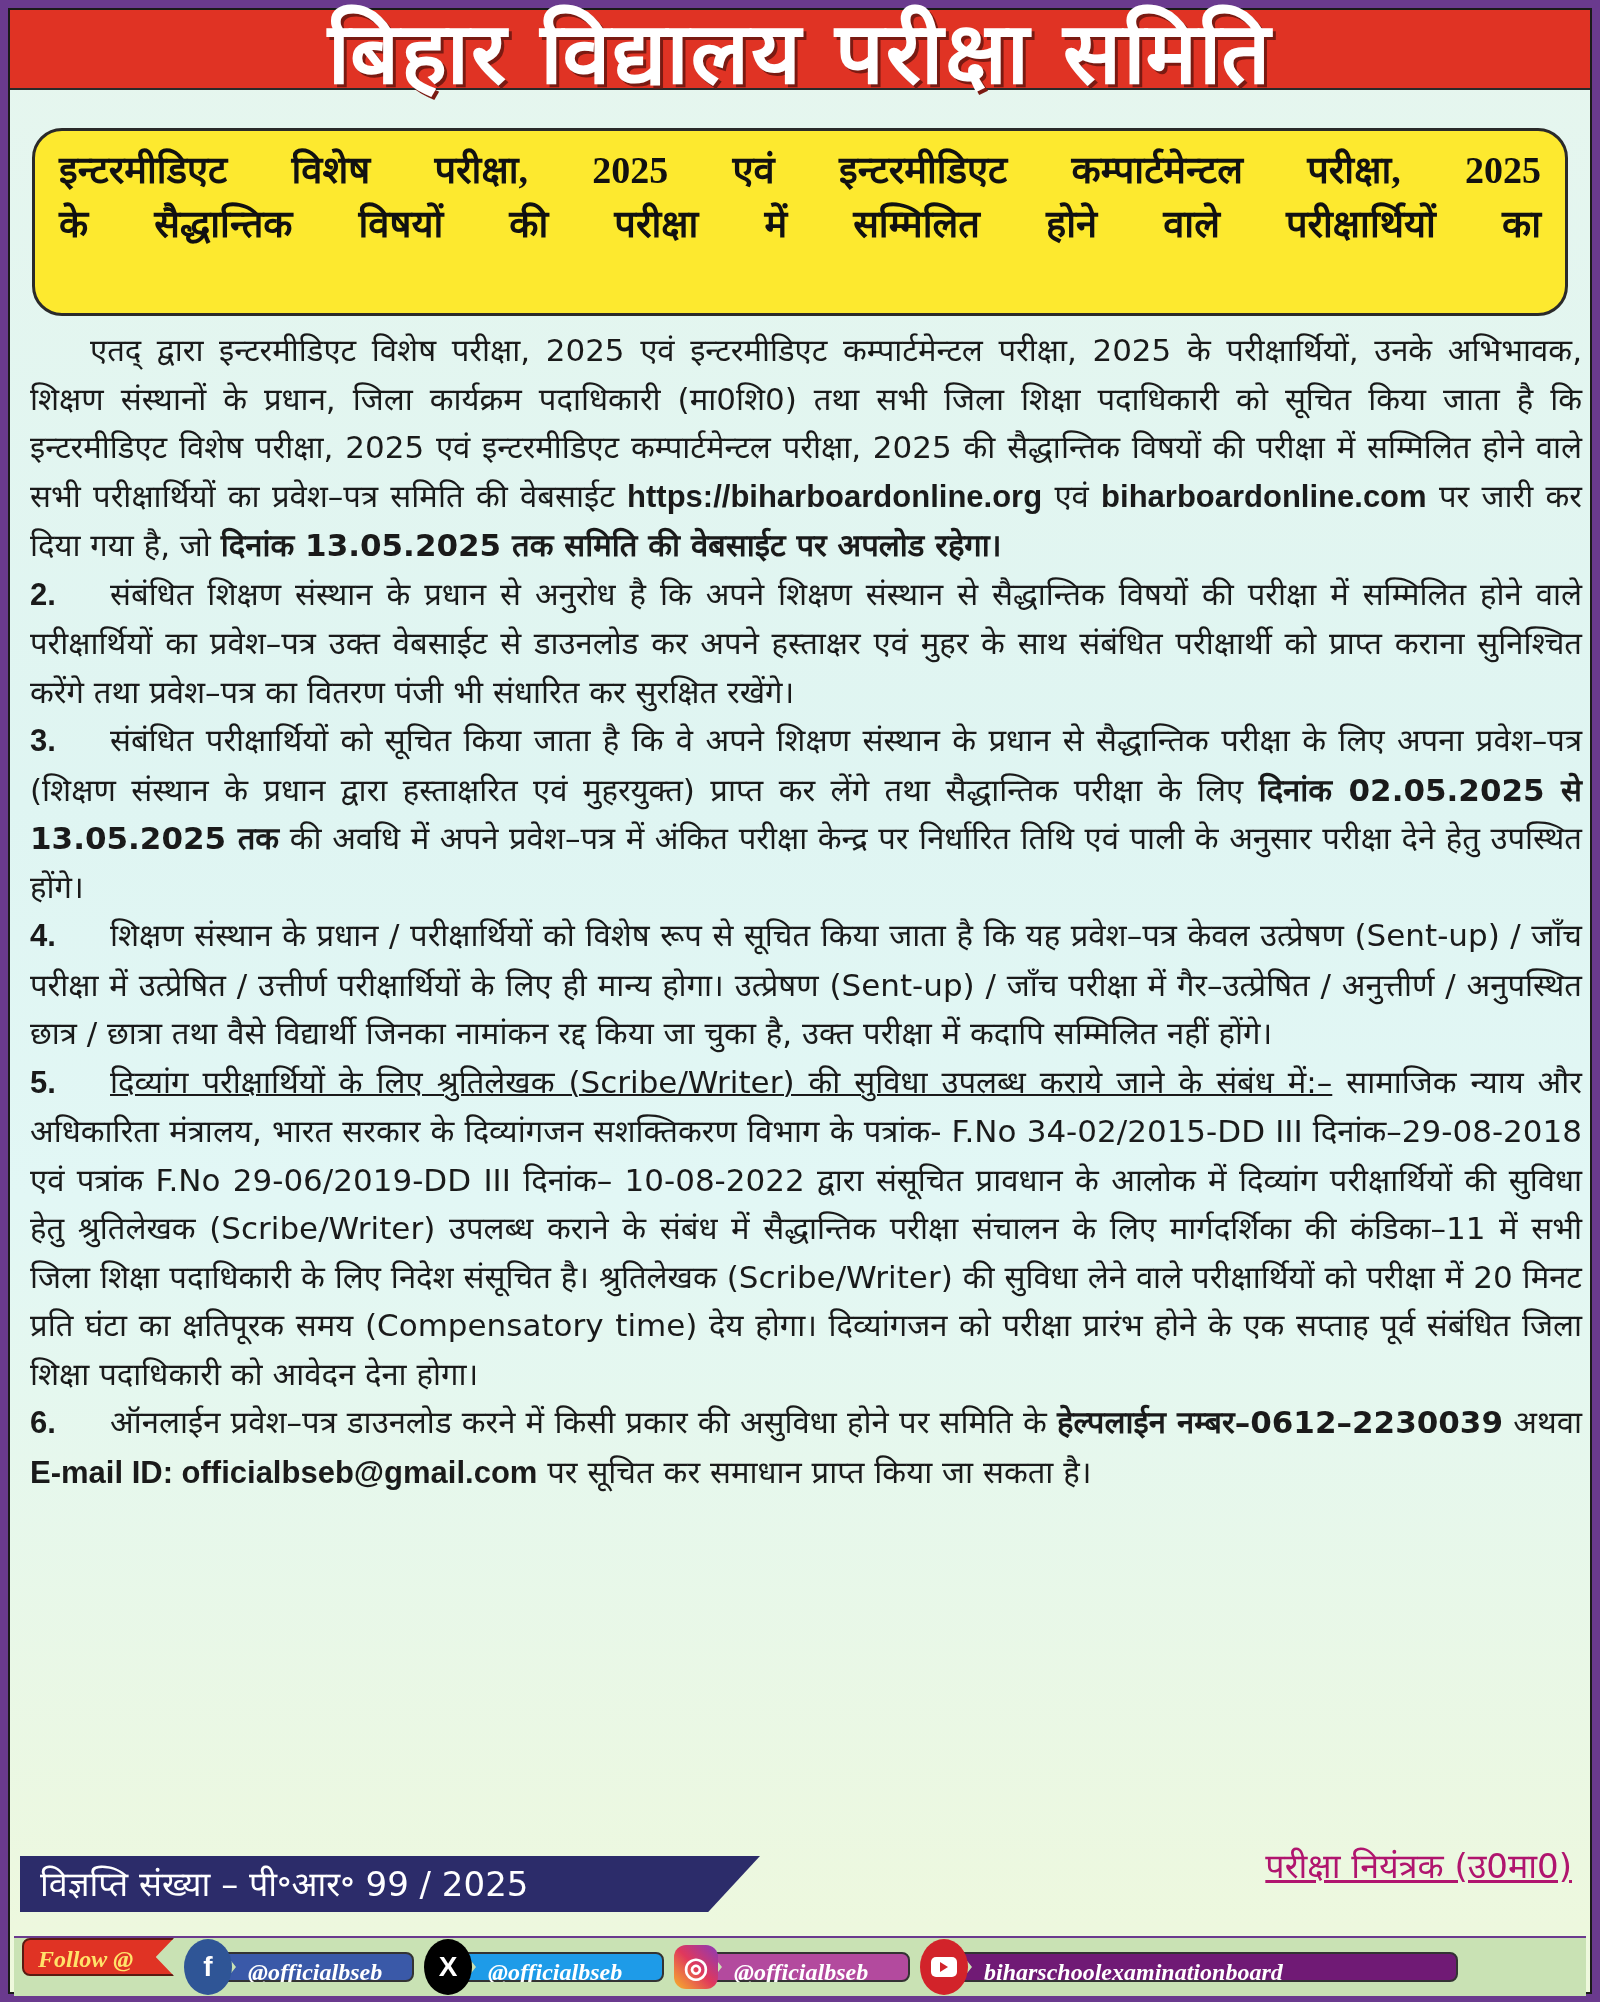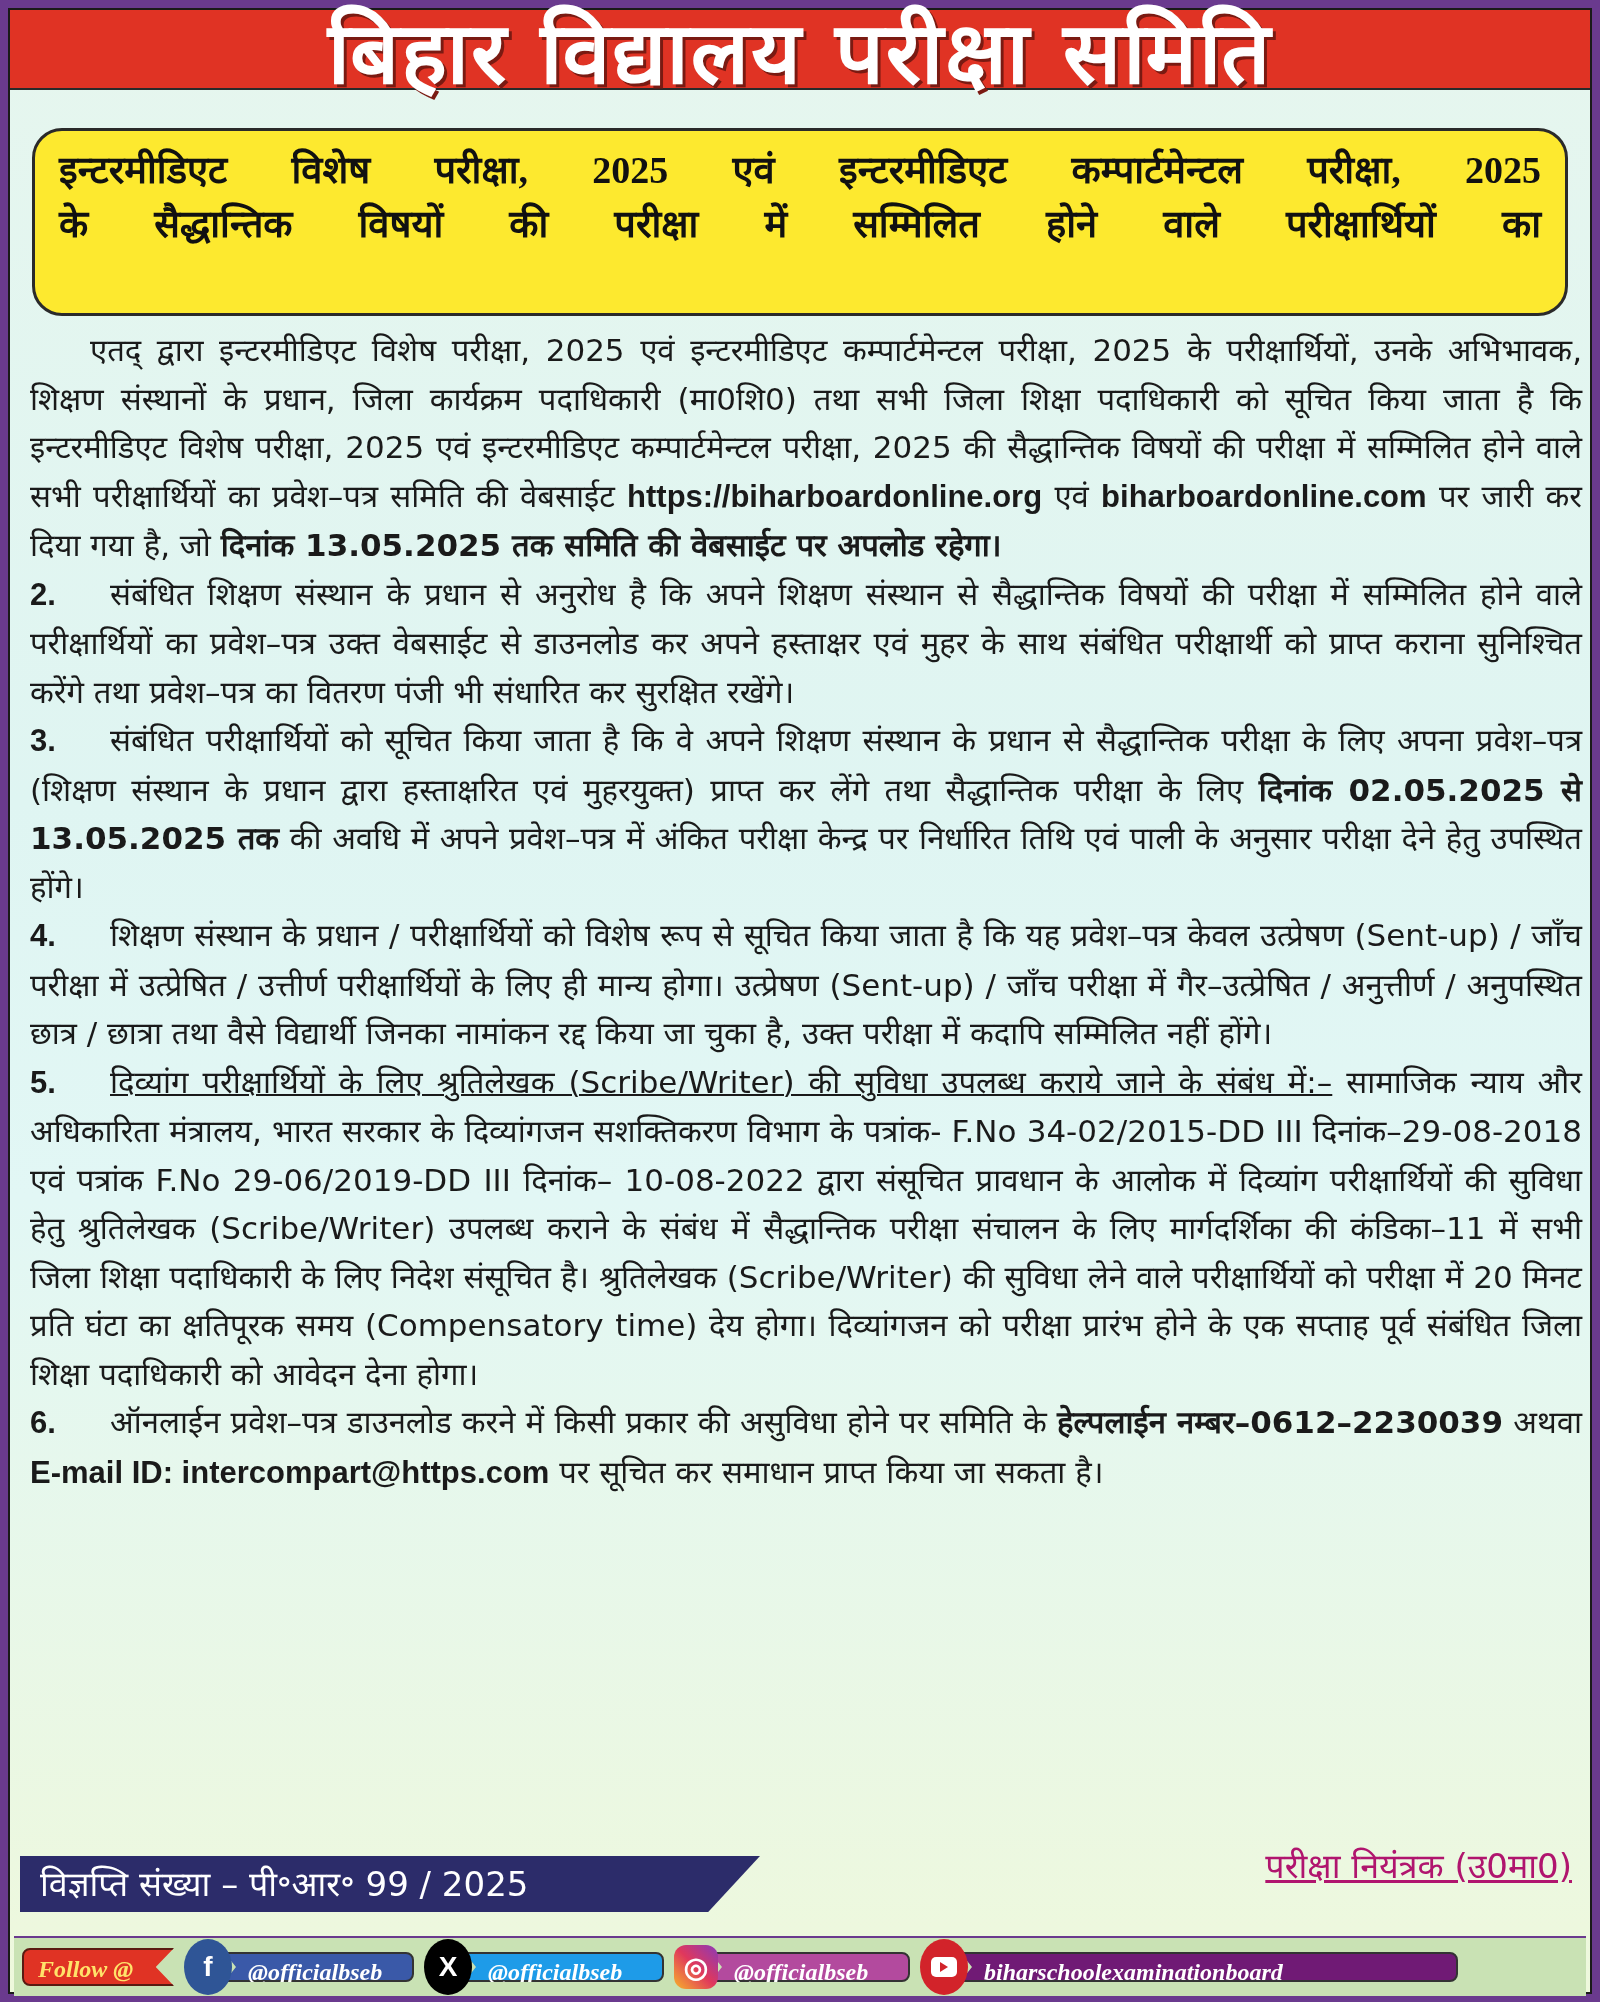--- a/index.html
+++ b/index.html
@@ -54,21 +54,21 @@
     font-family: "DejaVu Sans", sans-serif;
   }
   .signature {
     position: absolute; right: 18px; top: 1832px;
     color: #b0156e; font-size: 34px; font-family: "DejaVu Sans", sans-serif; text-decoration: underline;
   }
   .social-bar {
     position: absolute; left: 4px; top: 1926px; width: 1572px; height: 60px;
     background: #c9e2b4;
     border-top: 2px solid #6a3a8e;
-    display: flex; align-items: center; padding-left: 8px; gap: 10px;
+    display: flex; padding-left: 8px; gap: 10px;
   }
   .follow-tag {
     background: #e03324; color: #ffe36a; font-style: italic; font-weight: 700;
     font-family: "Liberation Serif", serif; font-size: 24px;
     height: 38px; line-height: 38px; padding: 0 22px 0 14px;
     border-radius: 8px 0 0 8px; border: 2px solid #5a1a12;
     clip-path: polygon(0 0, 100% 0, 88% 50%, 100% 100%, 0 100%);
     width: 152px;
   }
   .social-item { display: flex; align-items: center; }
@@ -118,21 +118,21 @@
     <p class="para"><span class="indent"></span><span>एतद् द्वारा इन्टरमीडिएट विशेष परीक्षा, 2025 एवं इन्टरमीडिएट कम्पार्टमेन्टल परीक्षा, 2025 के परीक्षार्थियों, उनके अभिभावक, शिक्षण संस्थानों के प्रधान, जिला कार्यक्रम पदाधिकारी (मा0शि0) तथा सभी जिला शिक्षा पदाधिकारी को सूचित किया जाता है कि इन्टरमीडिएट विशेष परीक्षा, 2025 एवं इन्टरमीडिएट कम्पार्टमेन्टल परीक्षा, 2025 की सैद्धान्तिक विषयों की परीक्षा में सम्मिलित होने वाले सभी परीक्षार्थियों का प्रवेश–पत्र समिति की वेबसाईट </span><b class="latin">https://biharboardonline.org</b><span> एवं </span><b class="latin">biharboardonline.com</b><span> पर जारी कर दिया गया है, जो </span><b>दिनांक 13.05.2025 तक समिति की वेबसाईट पर अपलोड रहेगा।</b></p>
 
     <p class="para"><span class="num">2.</span><span>संबंधित शिक्षण संस्थान के प्रधान से अनुरोध है कि अपने शिक्षण संस्थान से सैद्धान्तिक विषयों की परीक्षा में सम्मिलित होने वाले परीक्षार्थियों का प्रवेश–पत्र उक्त वेबसाईट से डाउनलोड कर अपने हस्ताक्षर एवं मुहर के साथ संबंधित परीक्षार्थी को प्राप्त कराना सुनिश्चित करेंगे तथा प्रवेश–पत्र का वितरण पंजी भी संधारित कर सुरक्षित रखेंगे।</span></p>
 
     <p class="para"><span class="num">3.</span><span>संबंधित परीक्षार्थियों को सूचित किया जाता है कि वे अपने शिक्षण संस्थान के प्रधान से सैद्धान्तिक परीक्षा के लिए अपना प्रवेश–पत्र (शिक्षण संस्थान के प्रधान द्वारा हस्ताक्षरित एवं मुहरयुक्त) प्राप्त कर लेंगे तथा सैद्धान्तिक परीक्षा के लिए </span><b>दिनांक 02.05.2025 से 13.05.2025 तक</b><span> की अवधि में अपने प्रवेश–पत्र में अंकित परीक्षा केन्द्र पर निर्धारित तिथि एवं पाली के अनुसार परीक्षा देने हेतु उपस्थित होंगे।</span></p>
 
     <p class="para"><span class="num">4.</span><span>शिक्षण संस्थान के प्रधान / परीक्षार्थियों को विशेष रूप से सूचित किया जाता है कि यह प्रवेश–पत्र केवल उत्प्रेषण (Sent-up) / जाँच परीक्षा में उत्प्रेषित / उत्तीर्ण परीक्षार्थियों के लिए ही मान्य होगा। उत्प्रेषण (Sent-up) / जाँच परीक्षा में गैर–उत्प्रेषित / अनुत्तीर्ण / अनुपस्थित छात्र / छात्रा तथा वैसे विद्यार्थी जिनका नामांकन रद्द किया जा चुका है, उक्त परीक्षा में कदापि सम्मिलित नहीं होंगे।</span></p>
 
     <p class="para"><span class="num">5.</span><span class="u">दिव्यांग परीक्षार्थियों के लिए श्रुतिलेखक (Scribe/Writer) की सुविधा उपलब्ध कराये जाने के संबंध में:–</span><span> सामाजिक न्याय और अधिकारिता मंत्रालय, भारत सरकार के दिव्यांगजन सशक्तिकरण विभाग के पत्रांक- F.No 34-02/2015-DD III दिनांक–29-08-2018 एवं पत्रांक F.No 29-06/2019-DD III दिनांक– 10-08-2022 द्वारा संसूचित प्रावधान के आलोक में दिव्यांग परीक्षार्थियों की सुविधा हेतु श्रुतिलेखक (Scribe/Writer) उपलब्ध कराने के संबंध में सैद्धान्तिक परीक्षा संचालन के लिए मार्गदर्शिका की कंडिका–11 में सभी जिला शिक्षा पदाधिकारी के लिए निदेश संसूचित है। श्रुतिलेखक (Scribe/Writer) की सुविधा लेने वाले परीक्षार्थियों को परीक्षा में 20 मिनट प्रति घंटा का क्षतिपूरक समय (Compensatory time) देय होगा। दिव्यांगजन को परीक्षा प्रारंभ होने के एक सप्ताह पूर्व संबंधित जिला शिक्षा पदाधिकारी को आवेदन देना होगा।</span></p>
 
-    <p class="para"><span class="num">6.</span><span>ऑनलाईन प्रवेश–पत्र डाउनलोड करने में किसी प्रकार की असुविधा होने पर समिति के </span><b>हेल्पलाईन नम्बर–0612–2230039</b><span> अथवा </span><b class="latin">E-mail ID: intercompart@https.com</b><span> पर सूचित कर समाधान प्राप्त किया जा सकता है।</span></p>
+    <p class="para"><span class="num">6.</span><span>ऑनलाईन प्रवेश–पत्र डाउनलोड करने में किसी प्रकार की असुविधा होने पर समिति के </span><b>हेल्पलाईन नम्बर–0612–2230039</b><span> अथवा </span><b class="latin">E-mail ID: officialbseb@gmail.com</b><span> पर सूचित कर समाधान प्राप्त किया जा सकता है।</span></p>
   </div>
 
   <div class="notice-banner">विज्ञप्ति संख्या – पी॰आर॰ 99 / 2025</div>
   <div class="signature">परीक्षा नियंत्रक (उ0मा0)</div>
 
   <div class="social-bar">
     <div class="follow-tag">Follow @</div>
 
     <div class="social-item">
       <div class="social-icon fb-icon">f</div>

